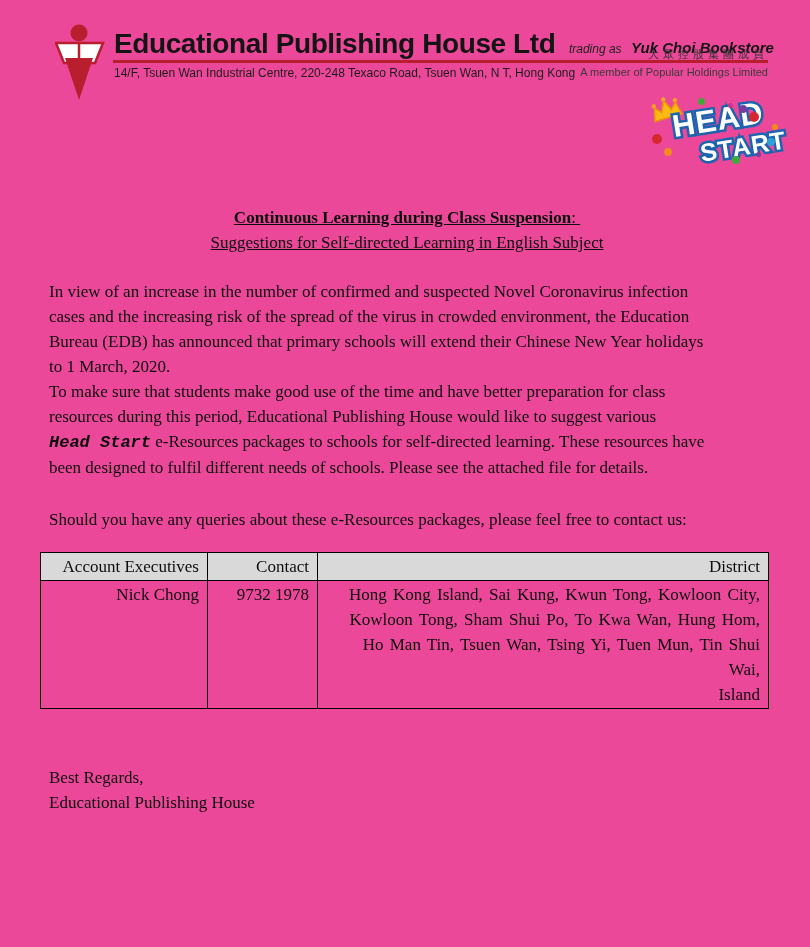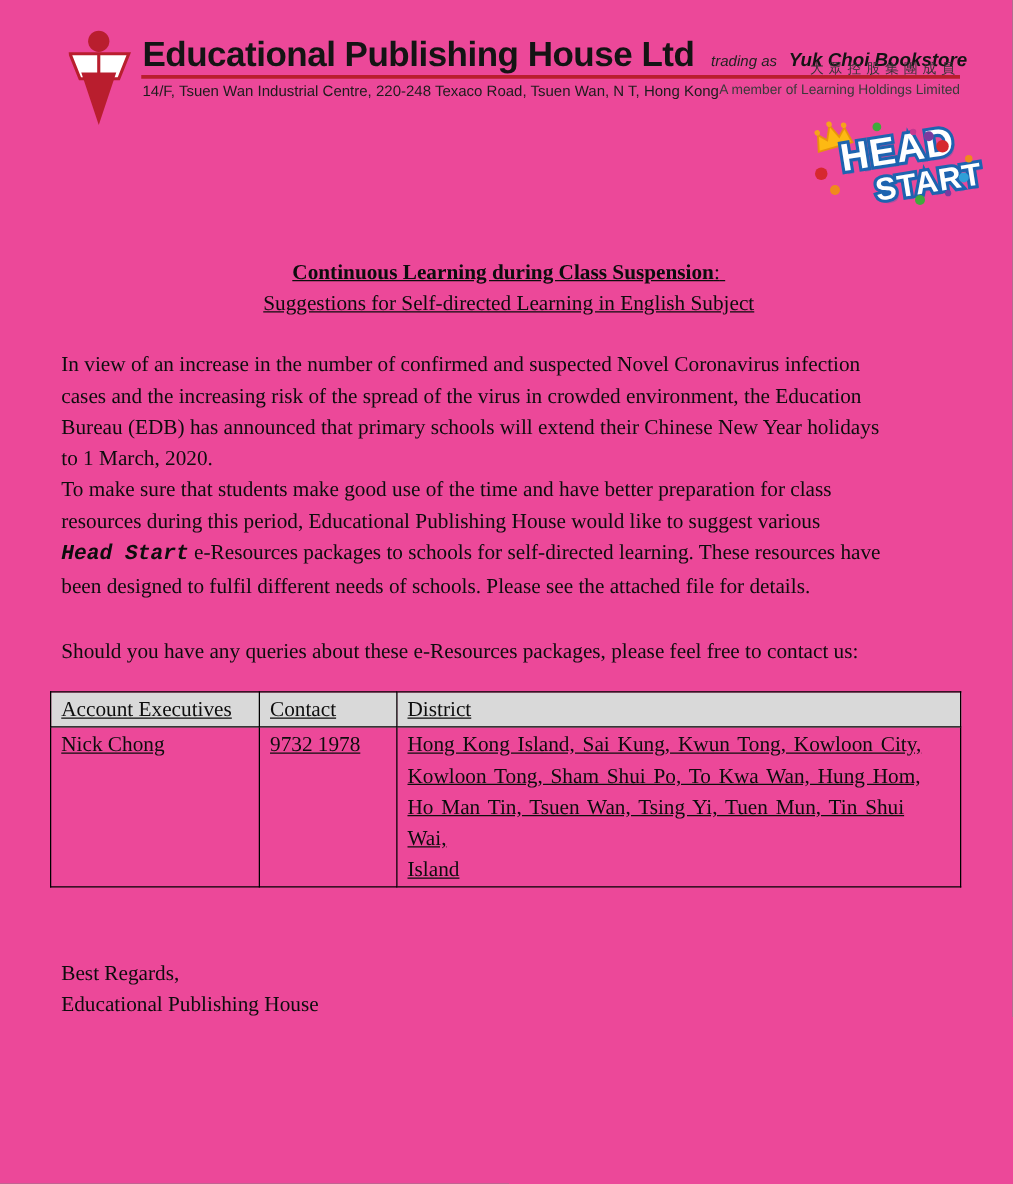--- a/index.html
+++ b/index.html
@@ -50,22 +50,22 @@
   .pre-line{white-space:pre-line;}
   .bi{font-weight:bold;font-style:italic;font-family:Liberation Mono, monospace;}
   .contact-prompt{margin-top:27px;}
   
   table.contacts{
     margin-top:20px;margin-left:-9px;width:729px;
     border-collapse:collapse;table-layout:fixed;
     font-size:17px;line-height:25px;
   }
   table.contacts th,table.contacts td{
-    border:1.5px solid #000;vertical-align:top;text-align:left;
-    padding:1px 8px;font-weight:normal;text-decoration:underline;
+    border:1.5px solid #000;vertical-align:top;text-align:right;
+    padding:1px 8px;font-weight:normal;
   }
   table.contacts thead th{background:var(--table-header-bg,#d9d9d9);}
   .col-name{width:167px;}
   .col-contact{width:110px;}
   .cell-district-justify{word-spacing:2px;}
   
   .closing{margin-top:56px;}
 </style>
 </head>
 <body>
@@ -83,21 +83,21 @@
     <span class="company-name">Educational Publishing House Ltd</span>
     <span class="trading-as">trading as</span>
     <span class="trading-name">Yuk Choi Bookstore</span>
   </div>
 
   <div class="red-rule"></div>
 
   <div class="hdr-address">14/F, Tsuen Wan Industrial Centre, 220-248 Texaco Road, Tsuen Wan, N T, Hong Kong</div>
 
   <div class="cn-group">大眾控股集團成員</div>
-  <div class="member-line">A member of Learning Holdings Limited</div>
+  <div class="member-line">A member of Popular Holdings Limited</div>
 
   <div class="headstart">
     <svg class="hs-crown" width="36" height="26" viewBox="0 0 36 26" xmlns="http://www.w3.org/2000/svg">
       <path d="M4 22 L7 9 L13 15 L18 4 L23 15 L29 9 L32 22 Z" fill="#fdb913" stroke="#e8920c" stroke-width="1.5"></path>
       <circle cx="7" cy="7" r="2.2" fill="#f6a21c"></circle>
       <circle cx="18" cy="3" r="2.2" fill="#f6a21c"></circle>
       <circle cx="29" cy="7" r="2.2" fill="#f6a21c"></circle>
     </svg>
     <span class="hs-word hs-word1">HEAD</span>
     <span class="hs-word hs-word2">START</span>

